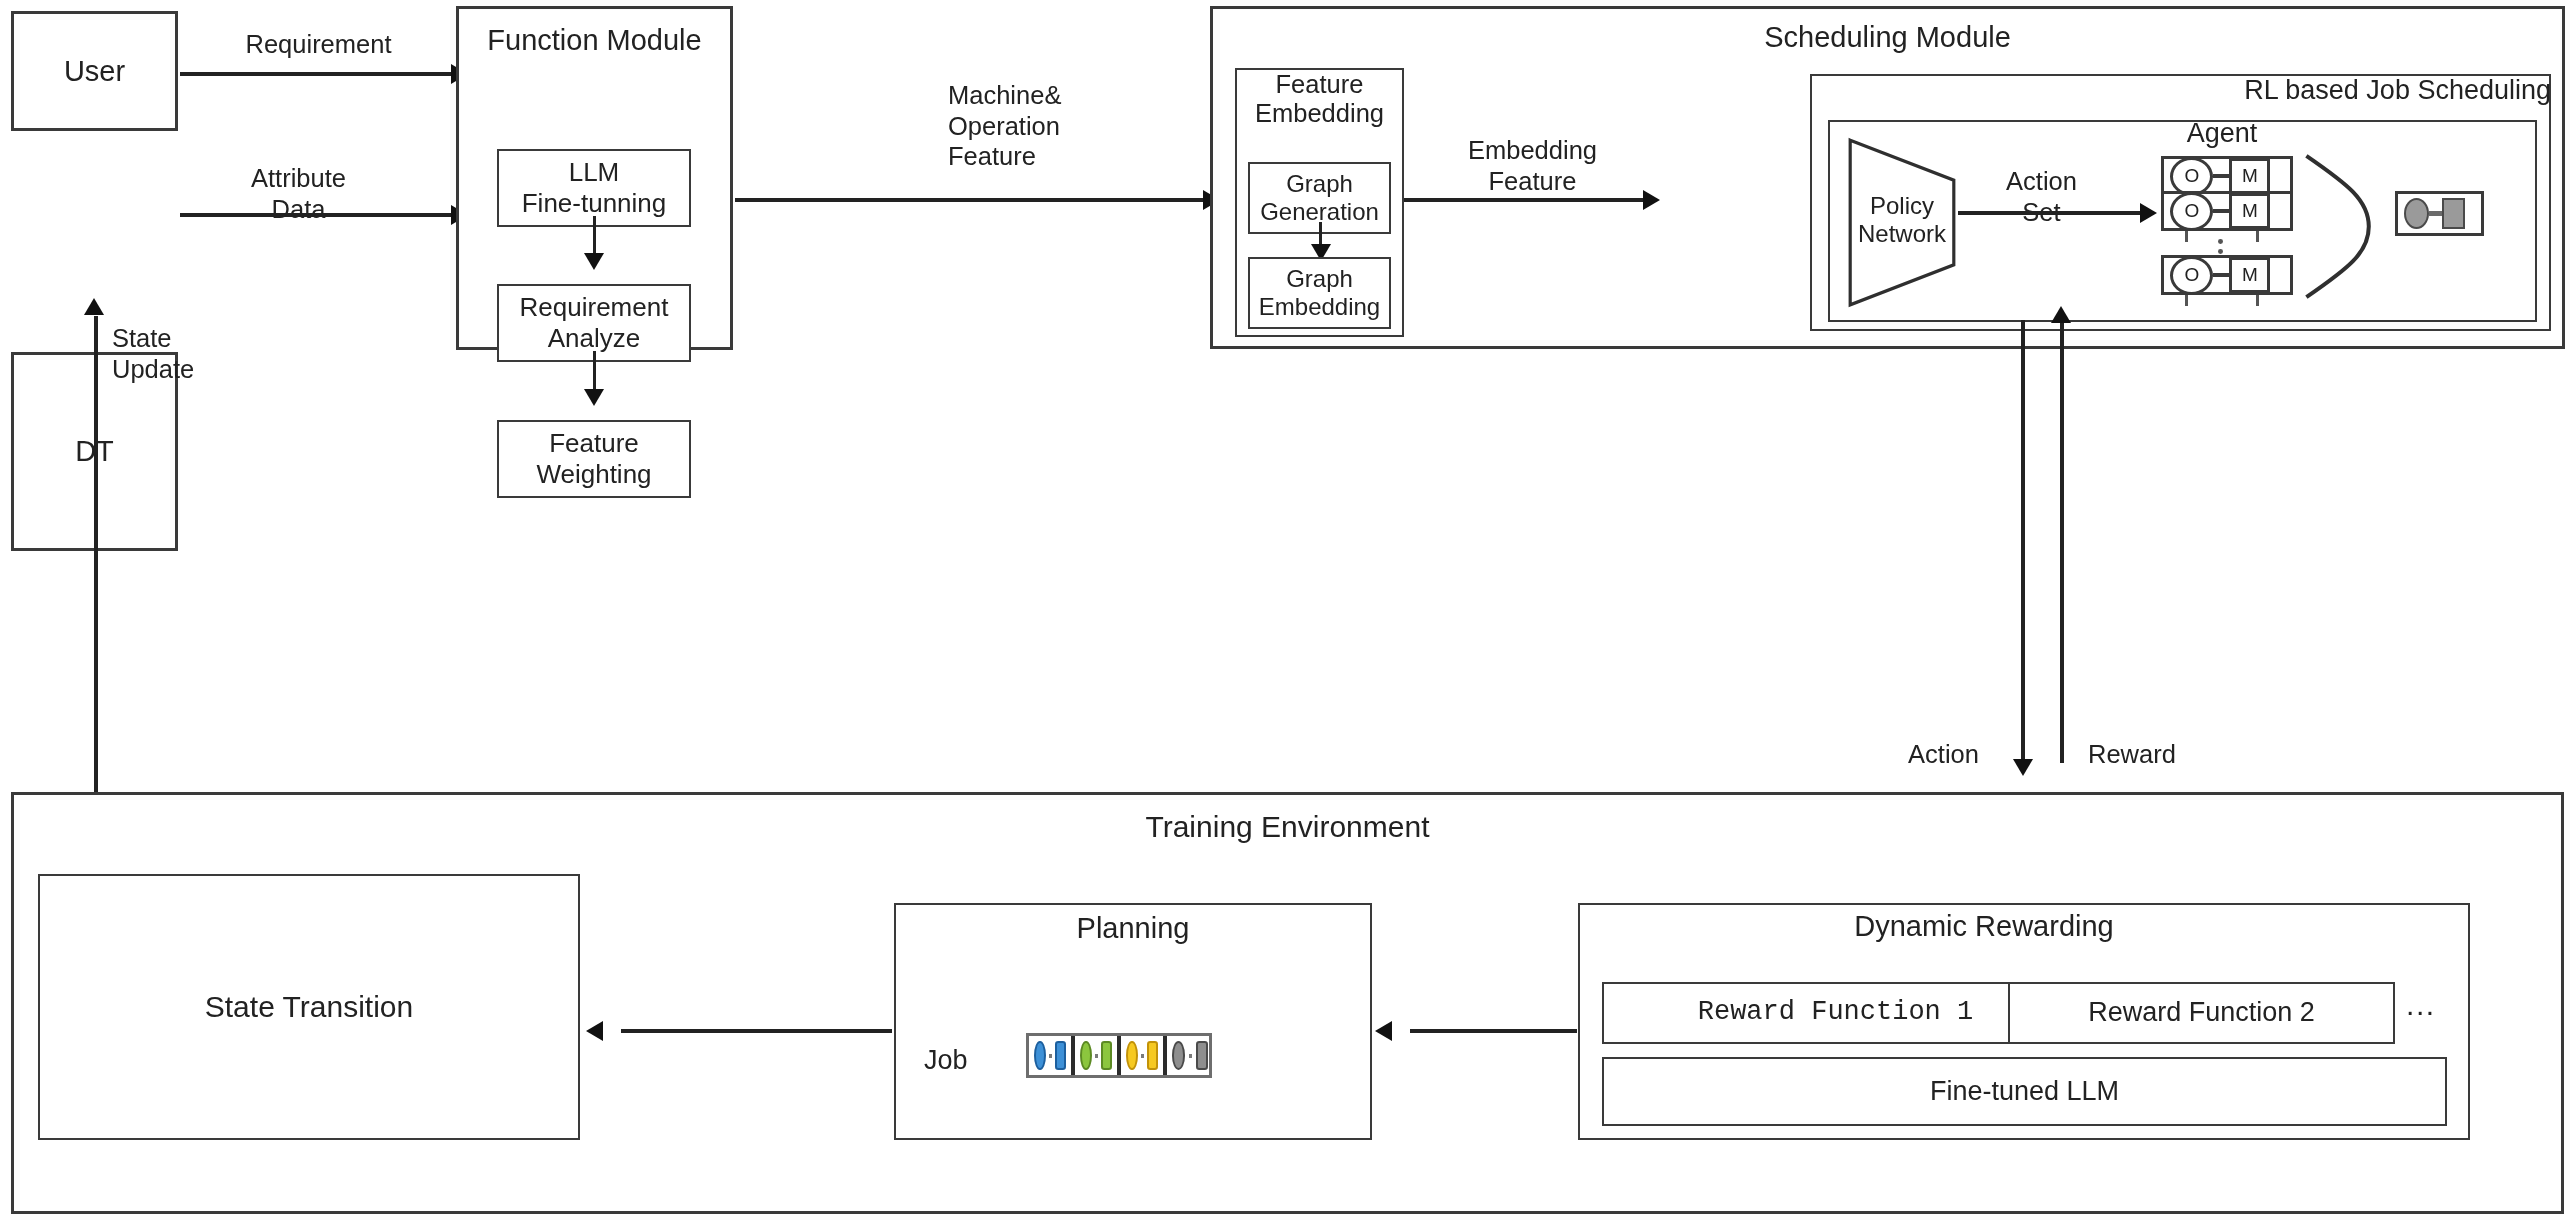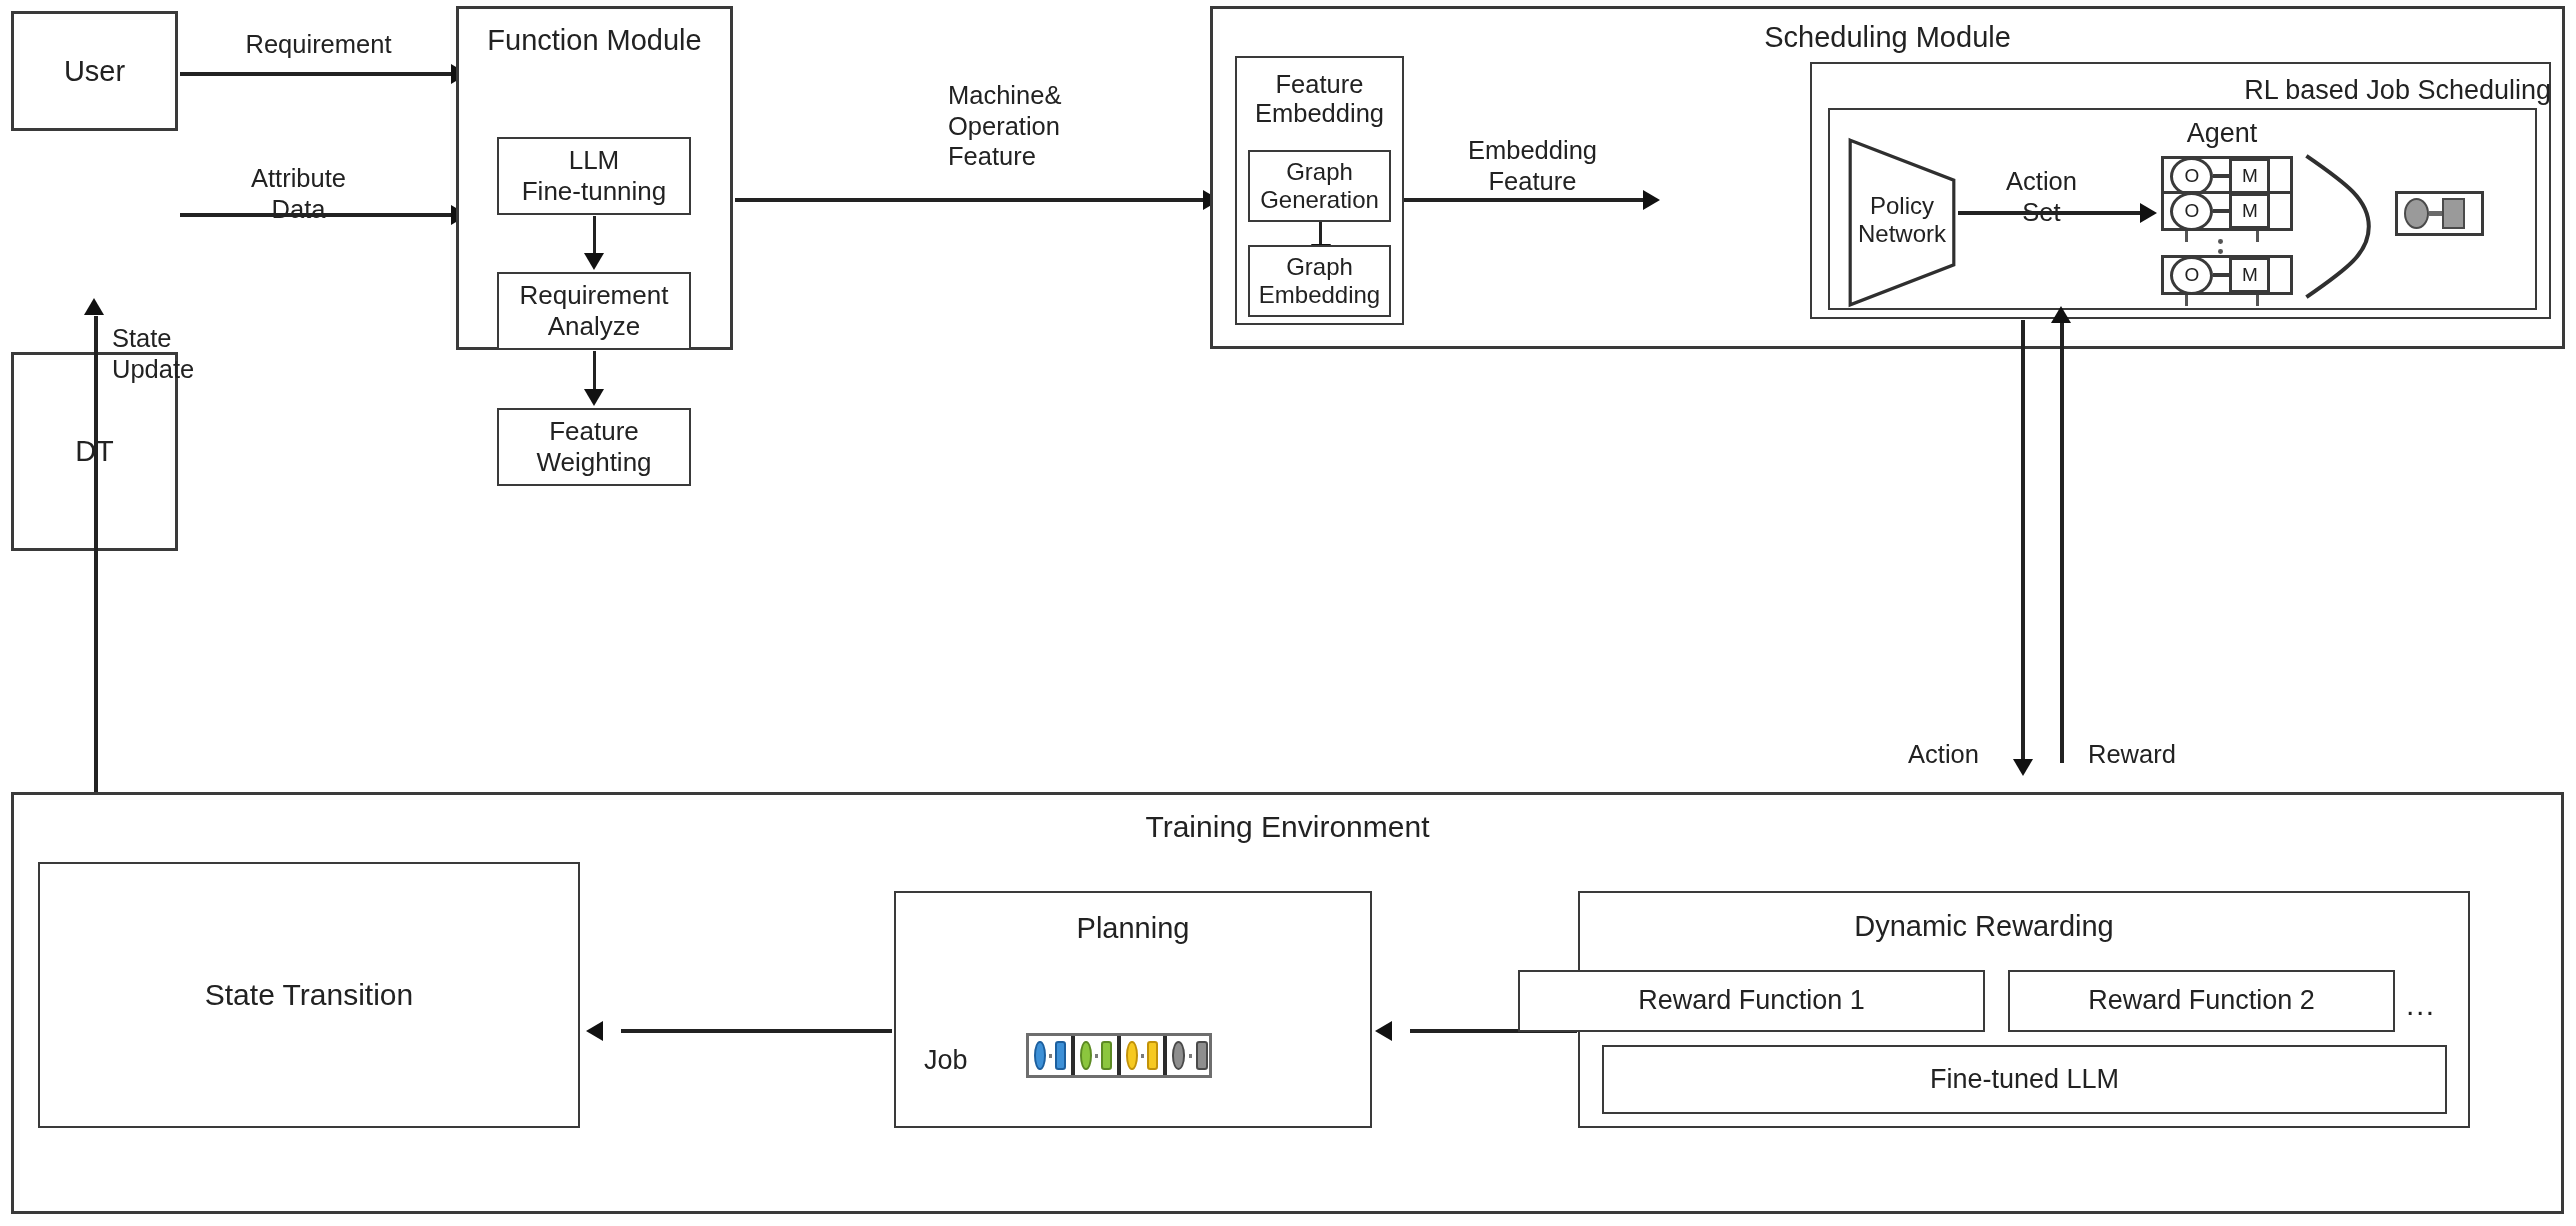--- a/index.html
+++ b/index.html
@@ -2,21 +2,21 @@
 <html style="font-size:12.7px"><head>
 <meta charset="utf-8">
 <style>
   html,body{margin:0;padding:0;background:#ffffff;}
   body{font-family:"Liberation Sans", sans-serif;color:#1c1c1c;}
   #canvas{position:relative;width:2576px;height:1226px;background:#fff;overflow:hidden;}
 
   
   .abox{position:absolute;box-sizing:border-box;background:#fff;
         border:3.2px solid #3a3a3a;}
-  .abox.thin{border-width:2.4px;}
+  .abox.thin{border-width:2.4px;margin-top:12px;}
   .lbl{position:absolute;box-sizing:border-box;
        display:flex;align-items:center;justify-content:center;
        text-align:center;line-height:1.18;white-space:pre-line;
        color:#222;}
 
   
   .grp-title{position:absolute;text-align:center;color:#222;line-height:1.15;}
 
   
   .hline{position:absolute;height:0;border-top:4px solid #222;}
@@ -255,21 +255,21 @@
       <div class="js" style="background:#8e8e8e;border-color:#4a4a4a;width:14.3px;height:25.5px;"></div>
     </div>
   </div>
 
   <div class="hline" style="left:1410px;top:1029px;width:167px;"></div>
   <div class="arrow left" style="left:1375px;top:1021px;"></div>
 
   <div class="abox thin" style="left:1578px;top:891px;width:892px;height:237px;"></div>
   <div class="grp-title" style="left:1538px;top:910px;width:892px;font-size:29px;">Dynamic Rewarding</div>
 
-  <div class="abox thin" style="left:1518px;top:970px;width:467px;height:62px;">
+  <div class="abox thin" style="left:1602px;top:970px;width:467px;height:62px;font-family:Liberation Mono, monospace;">
     <div class="lbl" style="left:0;top:0;right:0;bottom:0;font-size:27px;">Reward Function 1</div>
   </div>
 
   <div class="abox thin" style="left:2008px;top:970px;width:387px;height:62px;">
     <div class="lbl" style="left:0;top:0;right:0;bottom:0;font-size:27px;">Reward Function 2</div>
   </div>
 
   <div class="ellipsis" style="left:2406px;top:988px;font-size:30px;">...</div>
 
   <div class="abox thin" style="left:1602px;top:1045px;width:845px;height:69px;">

